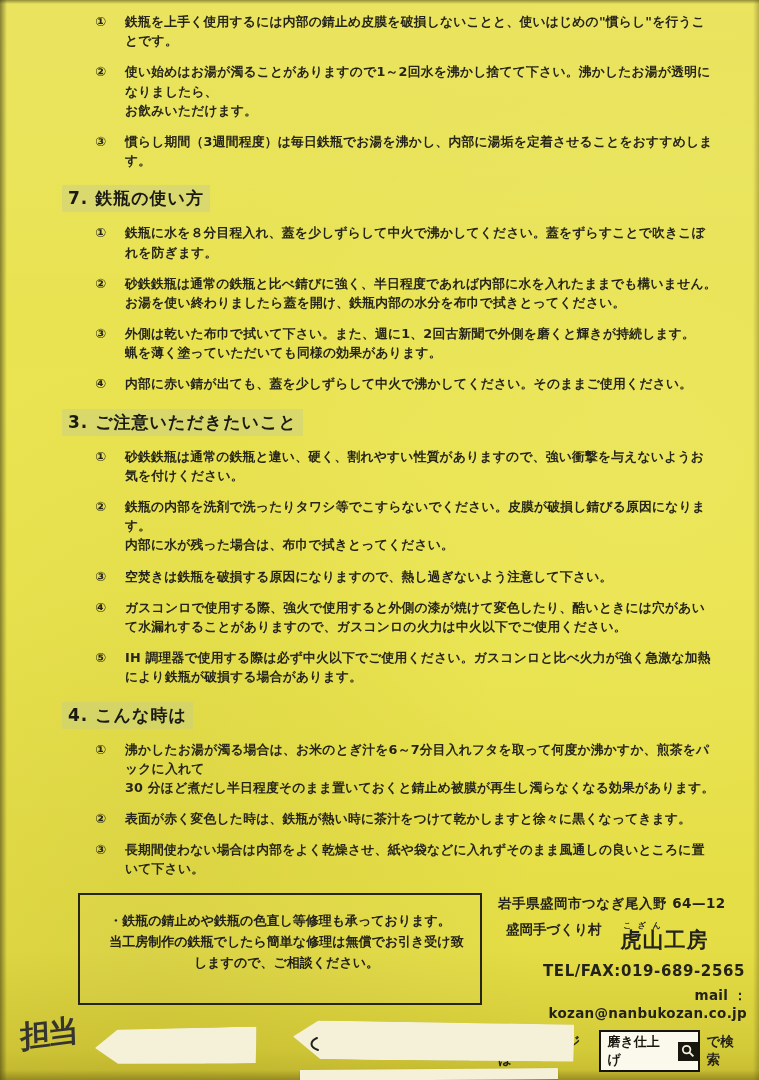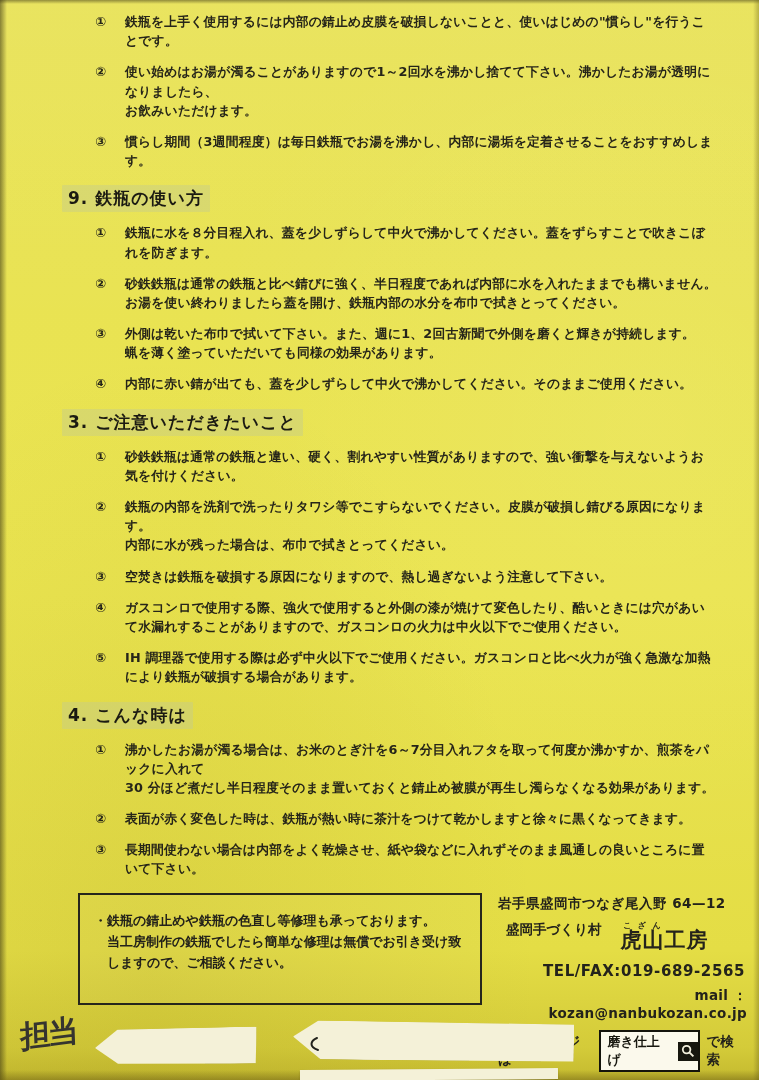--- a/index.html
+++ b/index.html
@@ -28,21 +28,21 @@
   .sections{padding:12px 42px 0 62px;}
   .h2row{margin:15px 0 11px;}
   h2{display:inline-block;margin:0;font-size:17px;font-weight:bold;color:#1b1a12;letter-spacing:1px;}
   .item{display:flex;margin:0 0 12px;font-size:12.8px;line-height:1.5;font-weight:600;color:#262519;}
   .item .num{flex:0 0 30px;padding-left:33px;box-sizing:content-box;}
   .item .text{flex:1;white-space:pre-line;letter-spacing:0.2px;}
 
   .footer{position:absolute;left:78px;top:893px;right:12px;display:flex;gap:16px;align-items:flex-start;}
   .notice-box{width:372px;border:2px solid #26261c;padding:16px 14px 14px;background:rgba(255,255,255,0.03);}
   .notice-item{margin:0 0 15px;font-size:13px;font-weight:bold;line-height:1.6;white-space:pre-line;padding-left:1em;text-indent:-1em;color:#22211a;}
-  .notice-item:last-child{margin-bottom:16px;}
+  .notice-item:last-child{margin-bottom:16px;text-align:center;}
 
   .contact{flex:1;padding-top:2px;}
   .address{margin:0 0 8px;font-size:13.5px;font-weight:bold;letter-spacing:0.5px;}
   .company{margin:0 0 8px;padding-left:8px;display:flex;align-items:flex-start;gap:19px;}
   .co-prefix{font-size:13.5px;font-weight:bold;padding-bottom:2px;}
   .co-name{font-size:21px;font-weight:bold;letter-spacing:1px;}
   .co-name ruby rt{font-size:8px;font-weight:bold;letter-spacing:1px;}
   .tel{margin:0;text-align:right;font-size:15px;font-weight:bold;letter-spacing:0.6px;padding-right:2px;}
   .mail{margin:7px 0 0;text-align:right;font-size:13.5px;font-weight:bold;letter-spacing:0.3px;}
   .homepage{margin:9px 0 0;display:flex;align-items:center;gap:6px;font-size:13.5px;font-weight:bold;}
@@ -85,21 +85,21 @@
         <span class="text">使い始めはお湯が濁ることがありますので1～2回水を沸かし捨てて下さい。沸かしたお湯が透明になりましたら、
 お飲みいただけます。</span>
       </div>
       <div class="item">
         <span class="num">③</span>
         <span class="text">慣らし期間（3週間程度）は毎日鉄瓶でお湯を沸かし、内部に湯垢を定着させることをおすすめします。</span>
       </div>
     </section>
 
     <section>
-      <div class="h2row"><h2 class="hl">9. 鉄瓶の使い方</h2></div>
+      <div class="h2row"><h2 class="hl">7. 鉄瓶の使い方</h2></div>
       <div class="item">
         <span class="num">①</span>
         <span class="text">鉄瓶に水を８分目程入れ、蓋を少しずらして中火で沸かしてください。蓋をずらすことで吹きこぼれを防ぎます。</span>
       </div>
       <div class="item">
         <span class="num">②</span>
         <span class="text">砂鉄鉄瓶は通常の鉄瓶と比べ錆びに強く、半日程度であれば内部に水を入れたままでも構いません。
 お湯を使い終わりましたら蓋を開け、鉄瓶内部の水分を布巾で拭きとってください。</span>
       </div>
       <div class="item">

